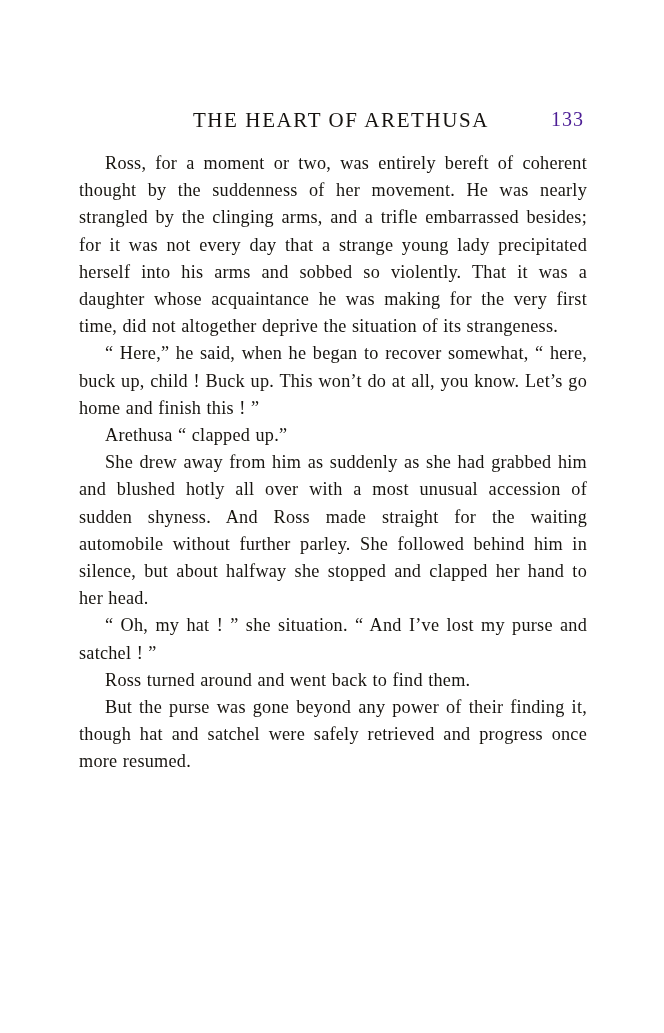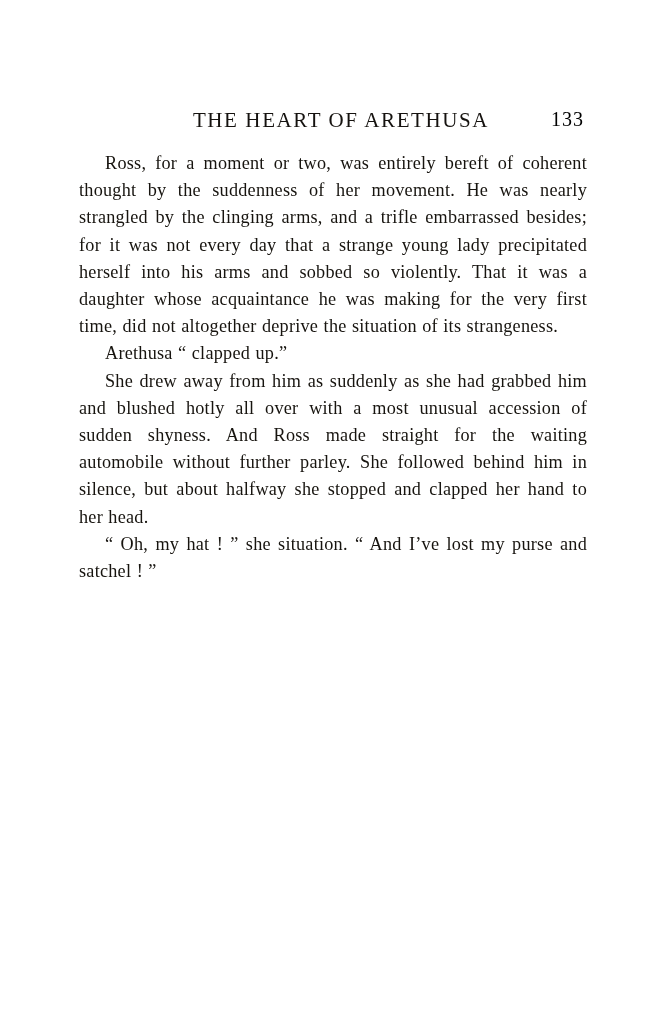--- a/index.html
+++ b/index.html
@@ -40,21 +40,21 @@
     flex: 0 0 auto;
     margin-left: 18px;
   }
   .folio {
     position: absolute;
     right: 80px;
     top: 108px;
     font-family: "Liberation Serif", serif;
     font-size: 20px;
     letter-spacing: 1px;
-    color: #000000;
+    color: #4c1d95;
   }
   .body-text {
     position: absolute;
     top: 150px;
     left: 79px;
     width: 508px;
     font-size: 18.2px;
     line-height: 27.2px;
     color: #17140f;
     text-align: justify;
@@ -79,18 +79,21 @@
 <div class="page">
 
   <div class="page-header">
     <div class="running-title">THE HEART OF ARETHUSA</div>
   </div>
 
   <div class="folio">133</div>
 
   <div class="body-text">
     <p class="indent">Ross, for a moment or two, was entirely bereft of coherent thought by the suddenness of her movement. He was nearly strangled by the clinging arms, and a trifle embarrassed besides; for it was not every day that a strange young lady precipitated herself into his arms and sobbed so violently.  That it was a daughter whose acquaintance he was making for the very first time, did not altogether deprive the situation of its strangeness.</p>
+    <p class="indent">“ Here,” he said, when he began to recover somewhat, “ here, buck up, child !   Buck up.   This won’t do at all, you know.   Let’s go home and finish this ! ”</p>
     <p class="indent last-line-natural">Arethusa “ clapped up.”</p>
     <p class="indent">She drew away from him as suddenly as she had grabbed him and blushed hotly all over with a most unusual accession of sudden shyness.   And Ross made straight for the waiting automobile without further parley.   She followed behind him in silence, but about halfway she stopped and clapped her hand to her head.</p>
     <p class="indent last-line-natural">“ Oh, my hat ! ” she situation.   “ And I’ve lost my purse and satchel ! ”</p>
+    <p class="indent last-line-natural">Ross turned around and went back to find them.</p>
+    <p class="indent last-line-natural">But the purse was gone beyond any power of their finding it, though hat and satchel were safely retrieved and progress once more resumed.</p>
   </div>
 
 </div>
 
 </body></html>

